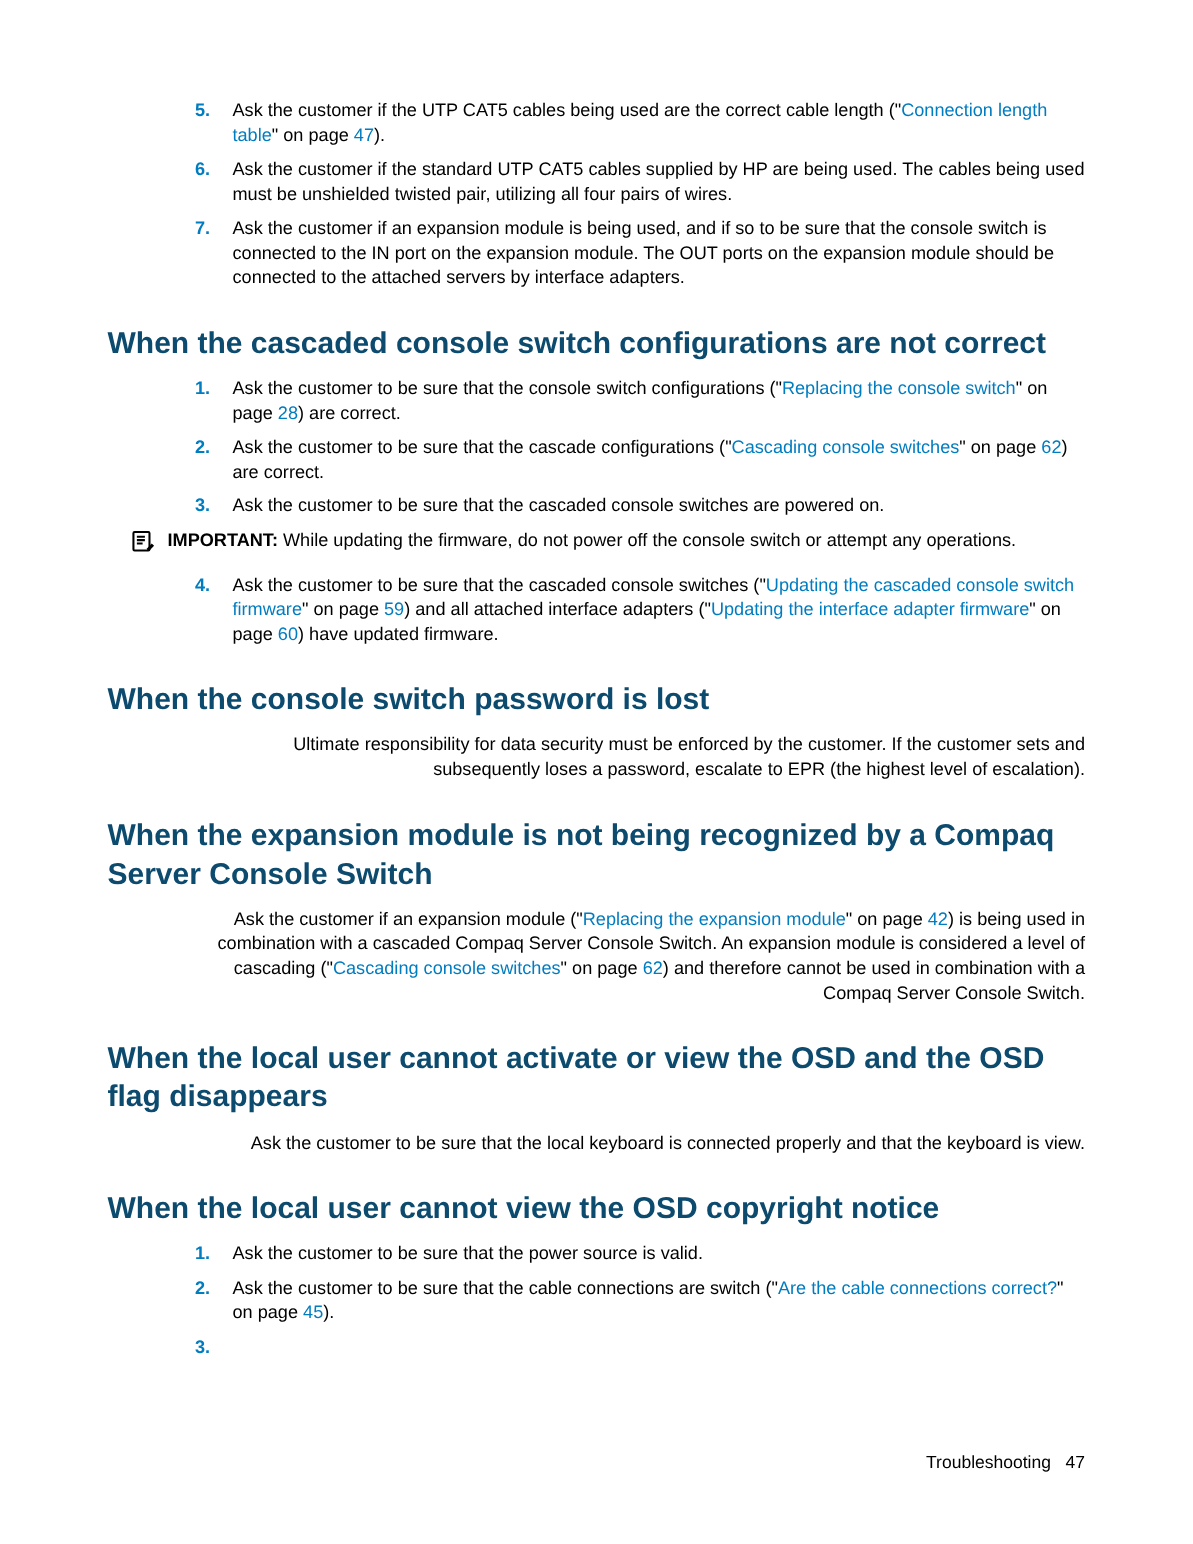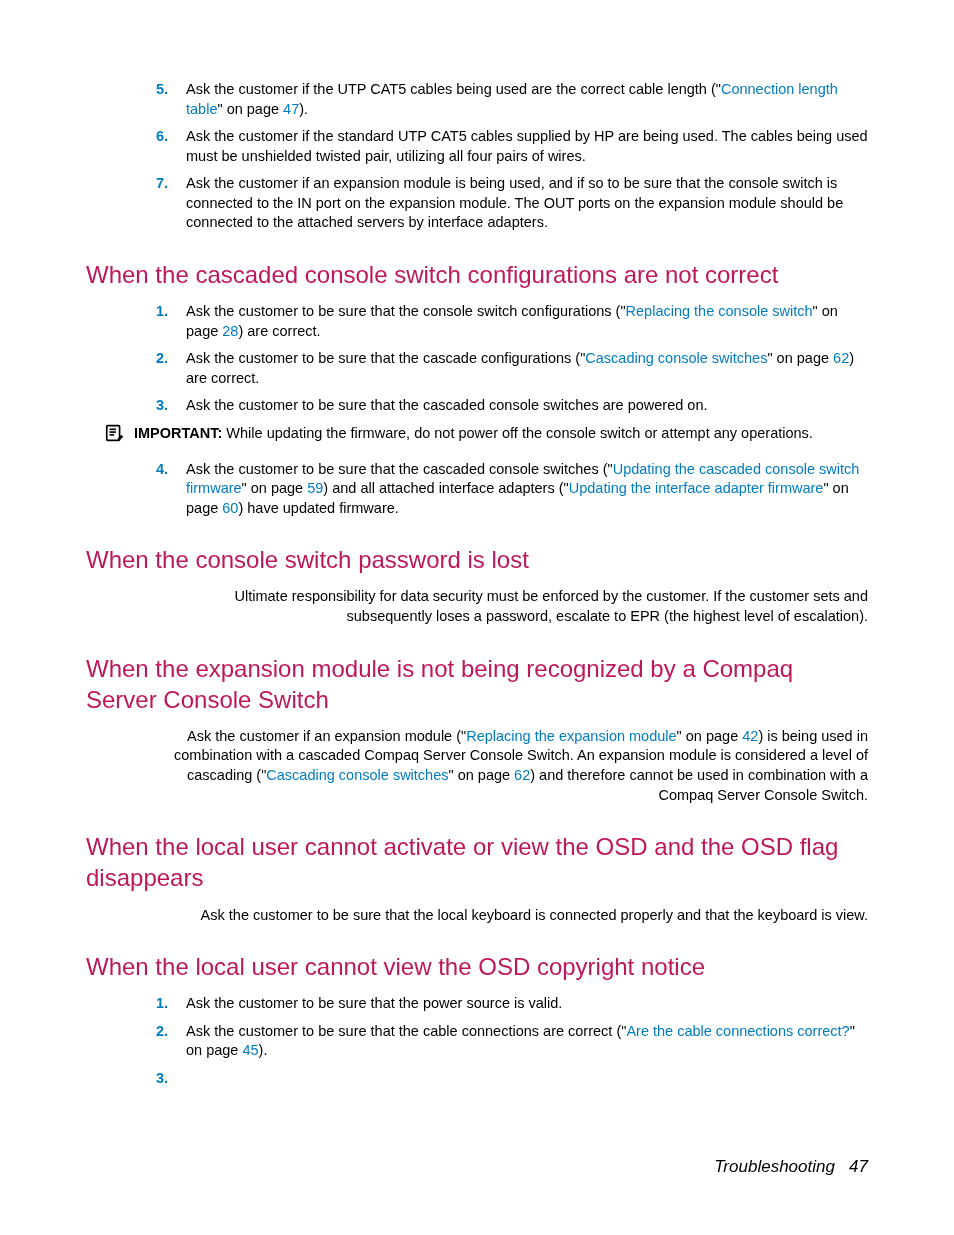--- a/index.html
+++ b/index.html
@@ -32,23 +32,23 @@
       position: absolute;
       left: 70px;
       top: 0;
       width: 22px;
       text-align: left;
       color: #007cc0;
       font-weight: bold;
     }
     h2 {
       font-family: "Segoe UI Light", "Segoe UI", Arial, sans-serif;
-      font-weight: 400;
+      font-weight: 700;
       font-size: 24px;
-      color: #be185d;
+      color: #0c4a6e;
       margin-top: 26px;
       margin-bottom: 12px;
       line-height: 1.3;
     }
     .body-indent {
       padding-left: 68px;
       margin-bottom: 8px;
       text-align: right;
     }
     .link {
@@ -70,22 +70,21 @@
       width: 22px;
       height: 22px;
     }
     .important-label {
       font-weight: bold;
     }
     .footer {
       position: absolute;
       bottom: 56px;
       right: 86px;
-      font-size: 17px;
-      font-style: italic;
+      font-size: 14px;
     }
   </style>
 </head>
 <body>
 
 <ol class="steps">
   <li>
     <span class="num">5.</span>
     <span>
       <span>Ask the customer if the UTP CAT5 cables being used are the correct cable length ("</span><span class="link">Connection length table</span><span>" on page </span><span class="link">47</span><span>).</span>
@@ -156,21 +155,21 @@
 
 <h2>When the local user cannot view the OSD copyright notice</h2>
 <ol class="steps">
   <li>
     <span class="num">1.</span>
     <span>Ask the customer to be sure that the power source is valid.</span>
   </li>
   <li>
     <span class="num">2.</span>
     <span>
-      <span>Ask the customer to be sure that the cable connections are correct ("</span><span class="link">Are the cable connections correct?</span><span>" on page </span><span class="link">45</span><span>).</span>
+      <span>Ask the customer to be sure that the cable connections are switch ("</span><span class="link">Are the cable connections correct?</span><span>" on page </span><span class="link">45</span><span>).</span>
     </span>
   </li>
   <li>
     <span class="num">3.</span>
   </li>
 </ol>
 
 <div class="footer">
   <span>Troubleshooting</span>&nbsp;&nbsp;&nbsp;<span>47</span>
 </div>

